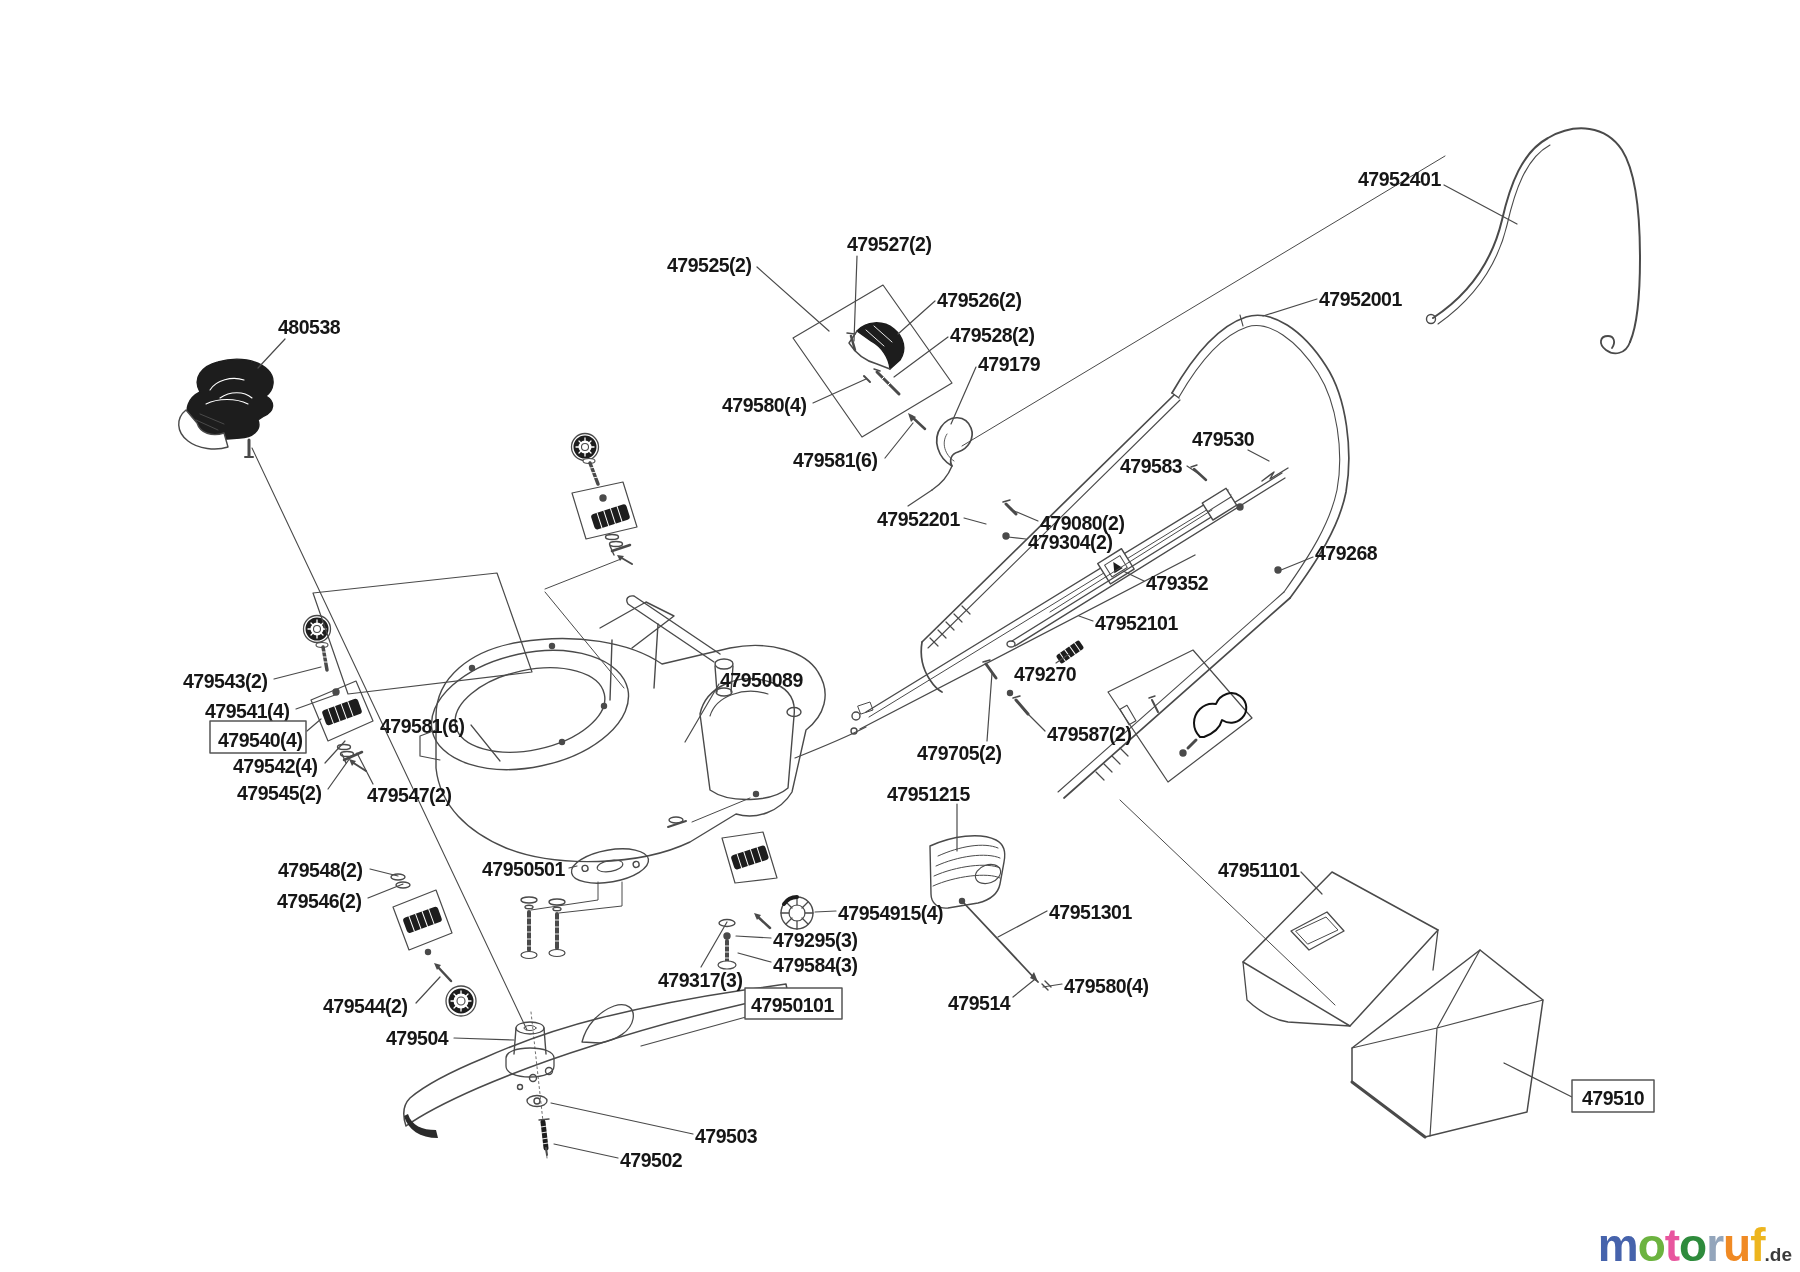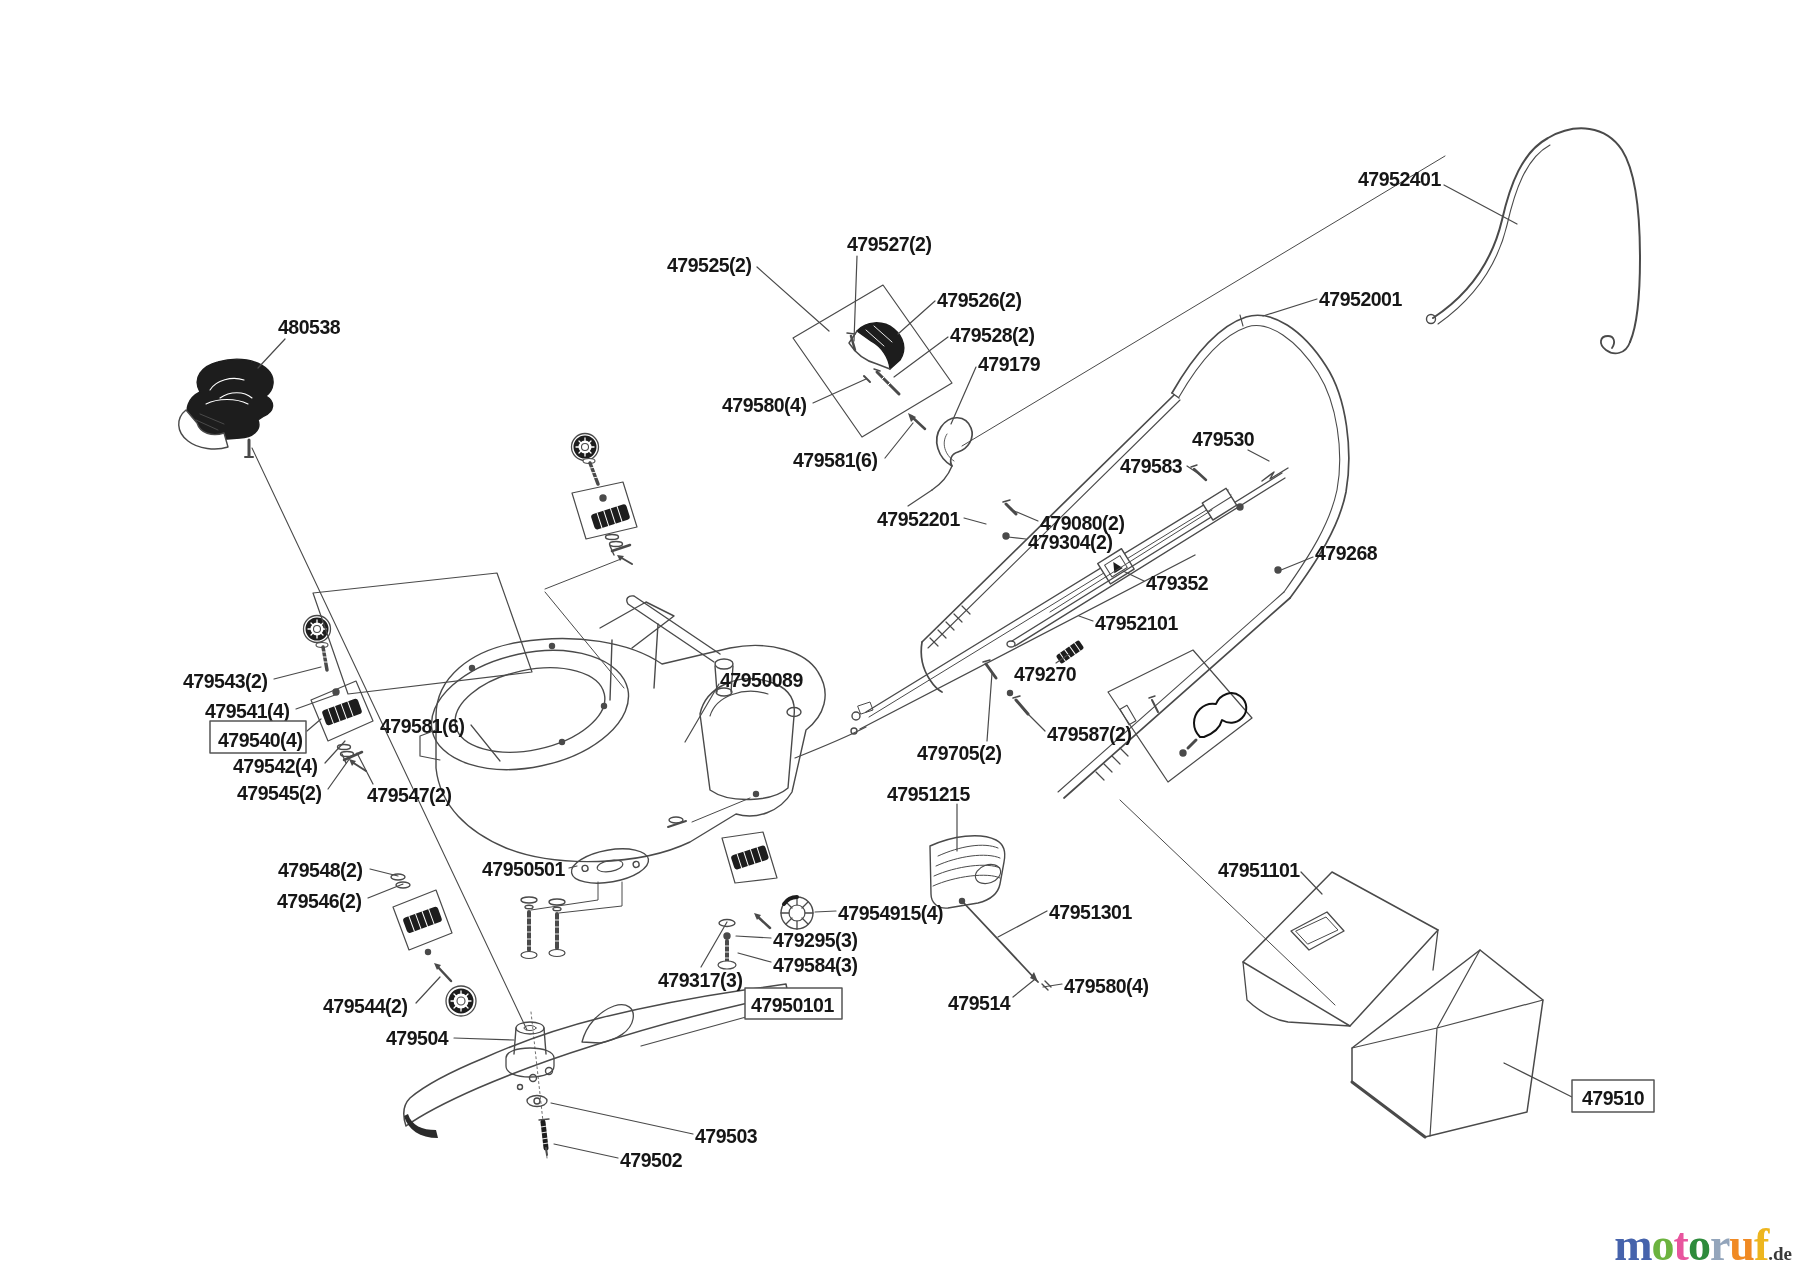--- a/index.html
+++ b/index.html
@@ -1,21 +1,21 @@
 <!DOCTYPE html>
 <html><head>
 <meta charset="utf-8">
 <style>
   html,body{margin:0;padding:0;background:#ffffff;}
   .stage{position:relative;width:1800px;height:1272px;background:#fff;overflow:hidden;
          font-family:"Liberation Sans", sans-serif;}
   svg{position:absolute;left:0;top:0;}
   .part-label{font-family:"Liberation Sans", sans-serif;font-size:19.5px;font-weight:700;
               letter-spacing:-0.5px;fill:#161616;}
-  .logo{position:absolute;right:8px;bottom:4px;font-family:Liberation Serif, serif;
+  .logo{position:absolute;right:8px;bottom:4px;font-family:Liberation Sans, sans-serif;
         font-weight:700;font-size:46px;letter-spacing:-1px;line-height:1;}
   .logo .logo-suffix{font-size:19px;font-weight:700;letter-spacing:0;}
 </style>
 </head>
 <body>
 
 <div class="stage">
 <svg id="diagram" width="1800" height="1272" viewBox="0 0 1800 1272" stroke-linecap="round" stroke-linejoin="round">
 
   <g id="art" fill="none" stroke="#4a4a4a" stroke-width="1.4">

